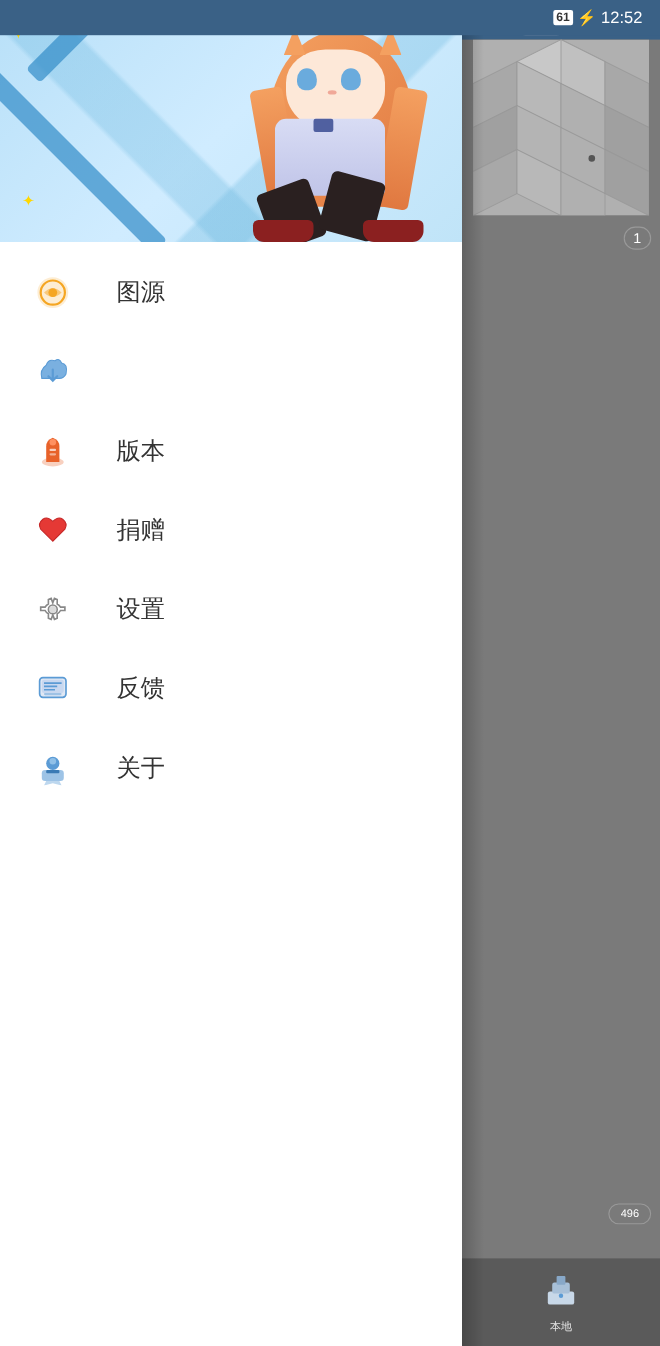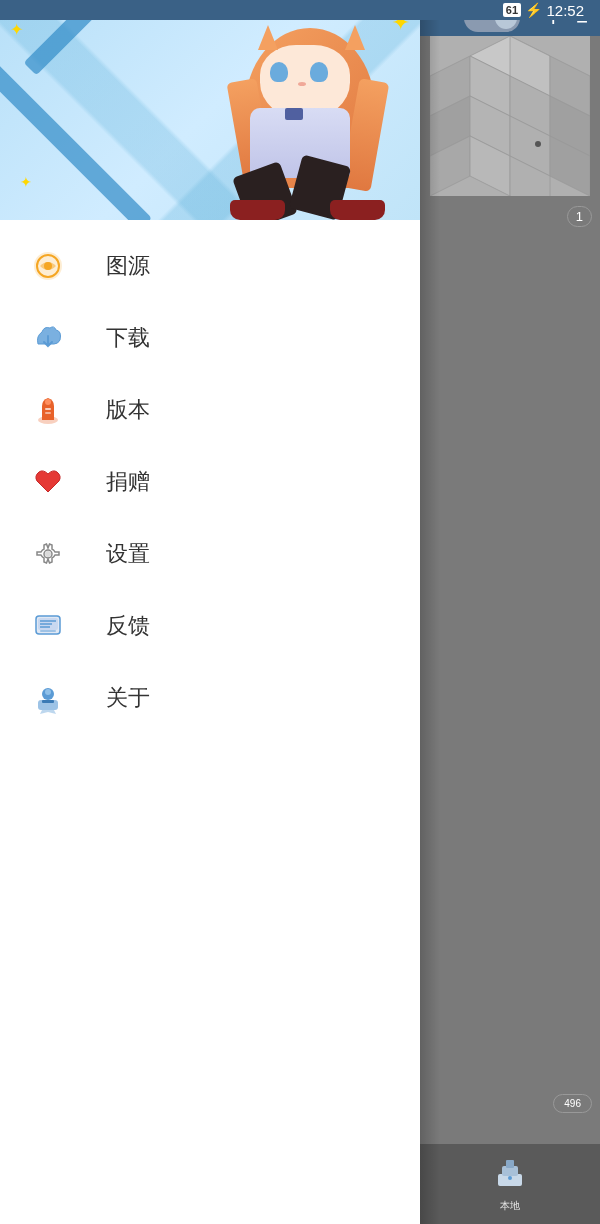--- a/index.html
+++ b/index.html
@@ -9,21 +9,21 @@
       overflow: hidden;
       font-family: 'PingFang SC', 'Hiragino Sans GB', 'Microsoft YaHei', sans-serif;
       background: #fff;
       position: relative;
     }
 
     
     .status-bar {
       position: absolute;
       top: 0; left: 0; right: 0;
-      height: 20px;
+      height: 32px;
       background: #3a6186;
       display: flex;
       align-items: center;
       justify-content: flex-end;
       padding: 0 16px;
       z-index: 10;
     }
     .status-bar-right {
       display: flex;
       align-items: center;
@@ -330,21 +330,20 @@
       <span class="menu-label">图源</span>
     </div>
 
     <div class="menu-item">
       <div class="menu-icon">
         <svg width="32" height="32" viewBox="0 0 32 32">
           <path d="M6 22 Q4 14 10 10 Q12 4 18 6 Q22 3 24 8 Q30 9 28 18 Q26 22 22 22Z" fill="#7ab0e0" stroke="#5b9bd5" stroke-width="1"></path>
           <path d="M16 14 L16 24 M12 20 L16 24 L20 20" stroke="#5b9bd5" stroke-width="2" fill="none" stroke-linecap="round"></path>
         </svg>
       </div>
-      <span class="menu-label">下载</span>
     </div>
 
     <div class="menu-item">
       <div class="menu-icon">
         <svg width="32" height="32" viewBox="0 0 32 32">
           <ellipse cx="16" cy="26" rx="10" ry="4" fill="#e8622a" opacity="0.3"></ellipse>
           <path d="M10 26 L10 12 Q10 6 16 4 Q22 6 22 12 L22 26 Z" fill="#e8622a"></path>
           <circle cx="16" cy="8" r="3" fill="#ff9060"></circle>
           <rect x="13" y="14" width="6" height="2" rx="1" fill="#fff" opacity="0.7"></rect>
           <rect x="13" y="18" width="6" height="2" rx="1" fill="#fff" opacity="0.5"></rect>

